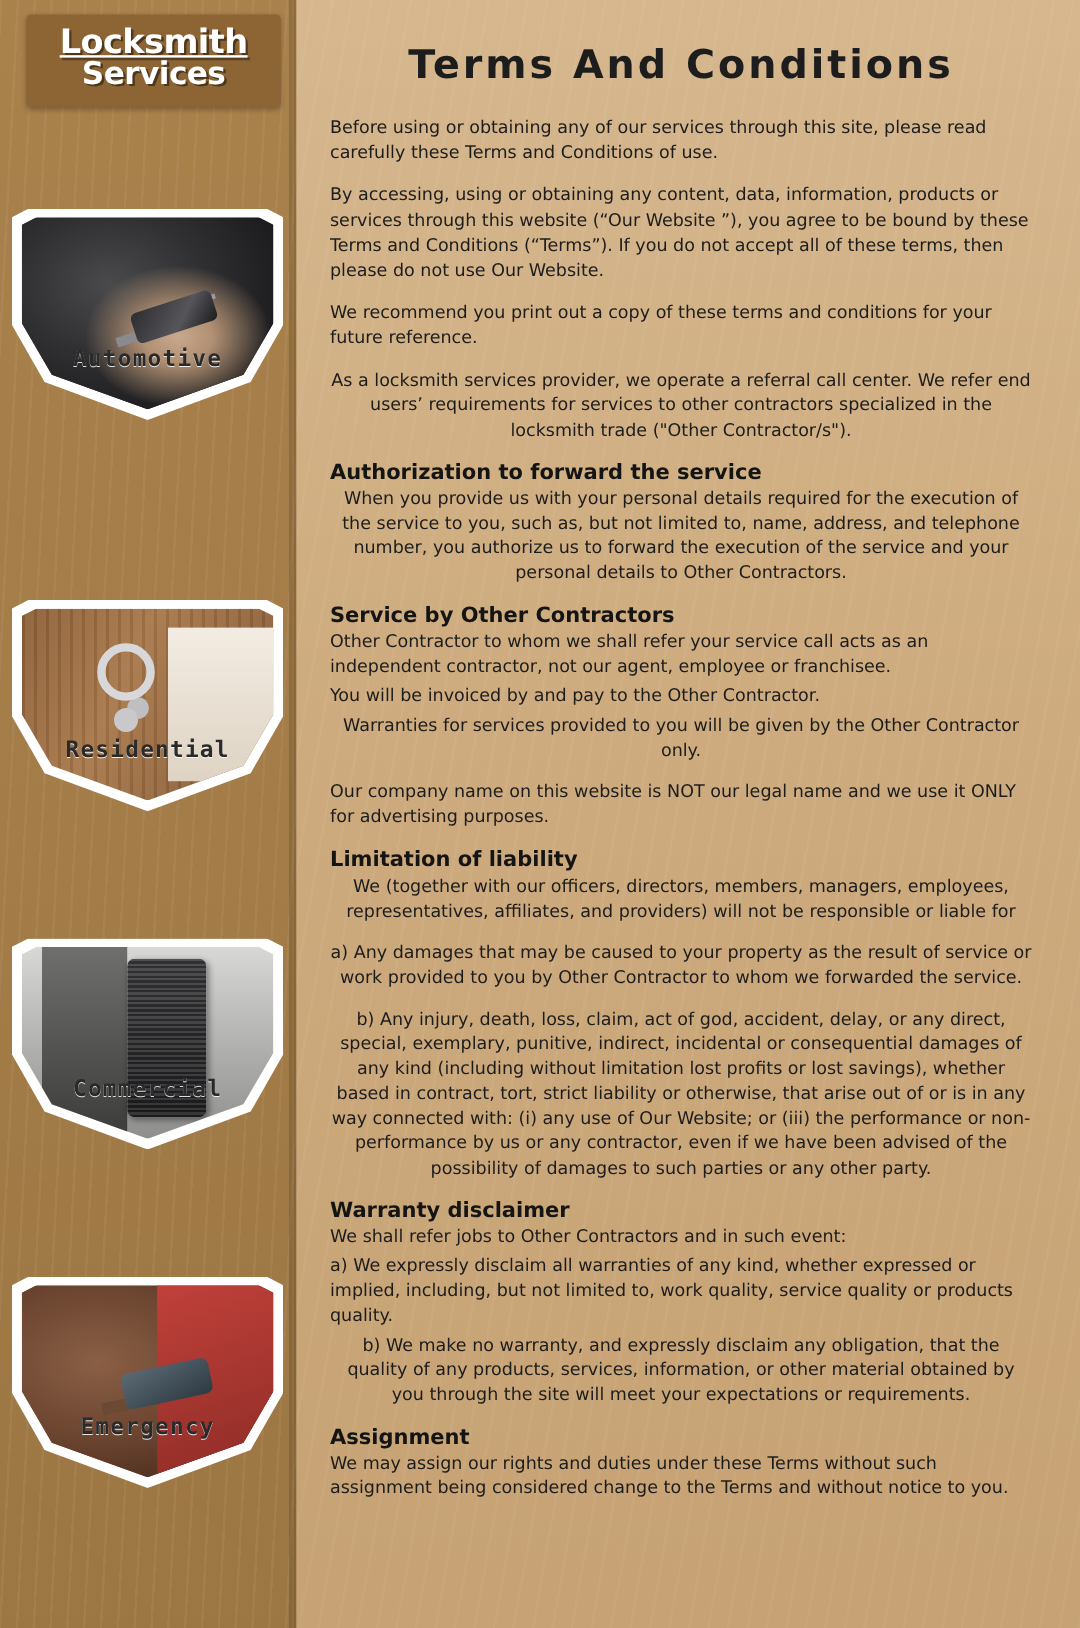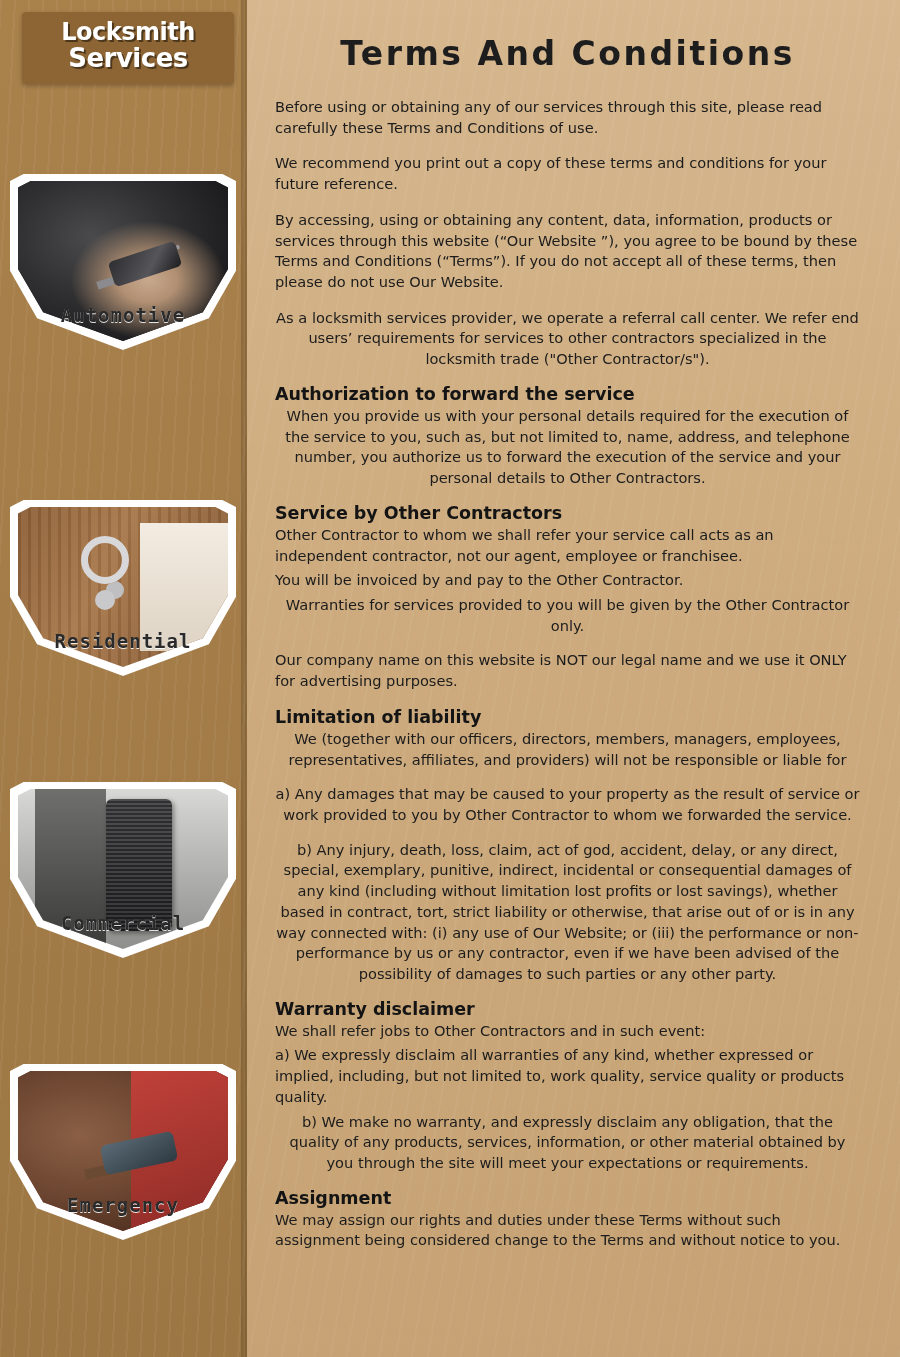--- a/index.html
+++ b/index.html
@@ -53,21 +53,21 @@
     box-shadow: 0 2px 4px rgba(0,0,0,0.25);
   }
   .logo-line1, .logo-line2 {
     font-family: "DejaVu Sans", sans-serif;
     font-weight: bold;
     color: #ffffff;
     text-shadow: 2px 2px 0 rgba(0,0,0,0.45);
     letter-spacing: -0.5px;
     line-height: 1.05;
   }
-  .logo-line1 { font-size: 24px; }
+  .logo-line1 { font-size: 28px; text-decoration: underline; }
   .logo-line2 { font-size: 26px; }
 
   .badge {
     position: absolute;
     left: 10px;
     width: 226px;
     height: 176px;
   }
   .badge-1 { top: 174px; }
   .badge-2 { top: 500px; }
@@ -177,21 +177,21 @@
     width: 74px; height: 30px;
     border-radius: 6px;
     background: linear-gradient(160deg, #5a6a74, #2e3a42);
     transform: rotate(-12deg);
     box-shadow: -30px 10px 0 -10px #6b4a33;
   }
 
   .badge-label {
     position: absolute;
     left: 0;
-    bottom: 24px;
+    bottom: 40px;
     width: 226px;
     text-align: center;
     font-family: "DejaVu Sans Mono", monospace;
     font-weight: bold;
     font-size: 19px;
     color: #2a2a2a;
     letter-spacing: 1px;
     z-index: 3;
     text-shadow: 0 1px 0 rgba(255,255,255,0.85);
   }
@@ -282,22 +282,22 @@
       <div class="badge-label">Emergency</div>
     </div>
 
   </aside>
 
   <main class="content">
 
     <h1 class="doc-title">Terms And Conditions</h1>
 
     <p class="para">Before using or obtaining any of our services through this site, please read carefully these Terms and Conditions of use.</p>
+    <p class="para">By accessing, using or obtaining any content, data, information, products or services through this website (“Our Website ”), you agree to be bound by these Terms and Conditions (“Terms”). If you do not accept all of these terms, then please do not use Our Website.</p>
     <p class="para">We recommend you print out a copy of these terms and conditions for your future reference.</p>
-    <p class="para">By accessing, using or obtaining any content, data, information, products or services through this website (“Our Website ”), you agree to be bound by these Terms and Conditions (“Terms”). If you do not accept all of these terms, then please do not use Our Website.</p>
 
     <p class="sec-body gap">As a locksmith services provider, we operate a referral call center. We refer end users’ requirements for services to other contractors specialized in the locksmith trade ("Other Contractor/s").</p>
 
     <h2 class="sec-head">Authorization to forward the service</h2>
     <p class="sec-body gap">When you provide us with your personal details required for the execution of the service to you, such as, but not limited to, name, address, and telephone number, you authorize us to forward the execution of the service and your personal details to Other Contractors.</p>
 
     <h2 class="sec-head">Service by Other Contractors</h2>
     <p class="sec-body">Other Contractor to whom we shall refer your service call acts as an independent contractor, not our agent, employee or franchisee.</p>
     <p class="sec-body">You will be invoiced by and pay to the Other Contractor.</p>
     <p class="sec-body gap">Warranties for services provided to you will be given by the Other Contractor only.</p>

